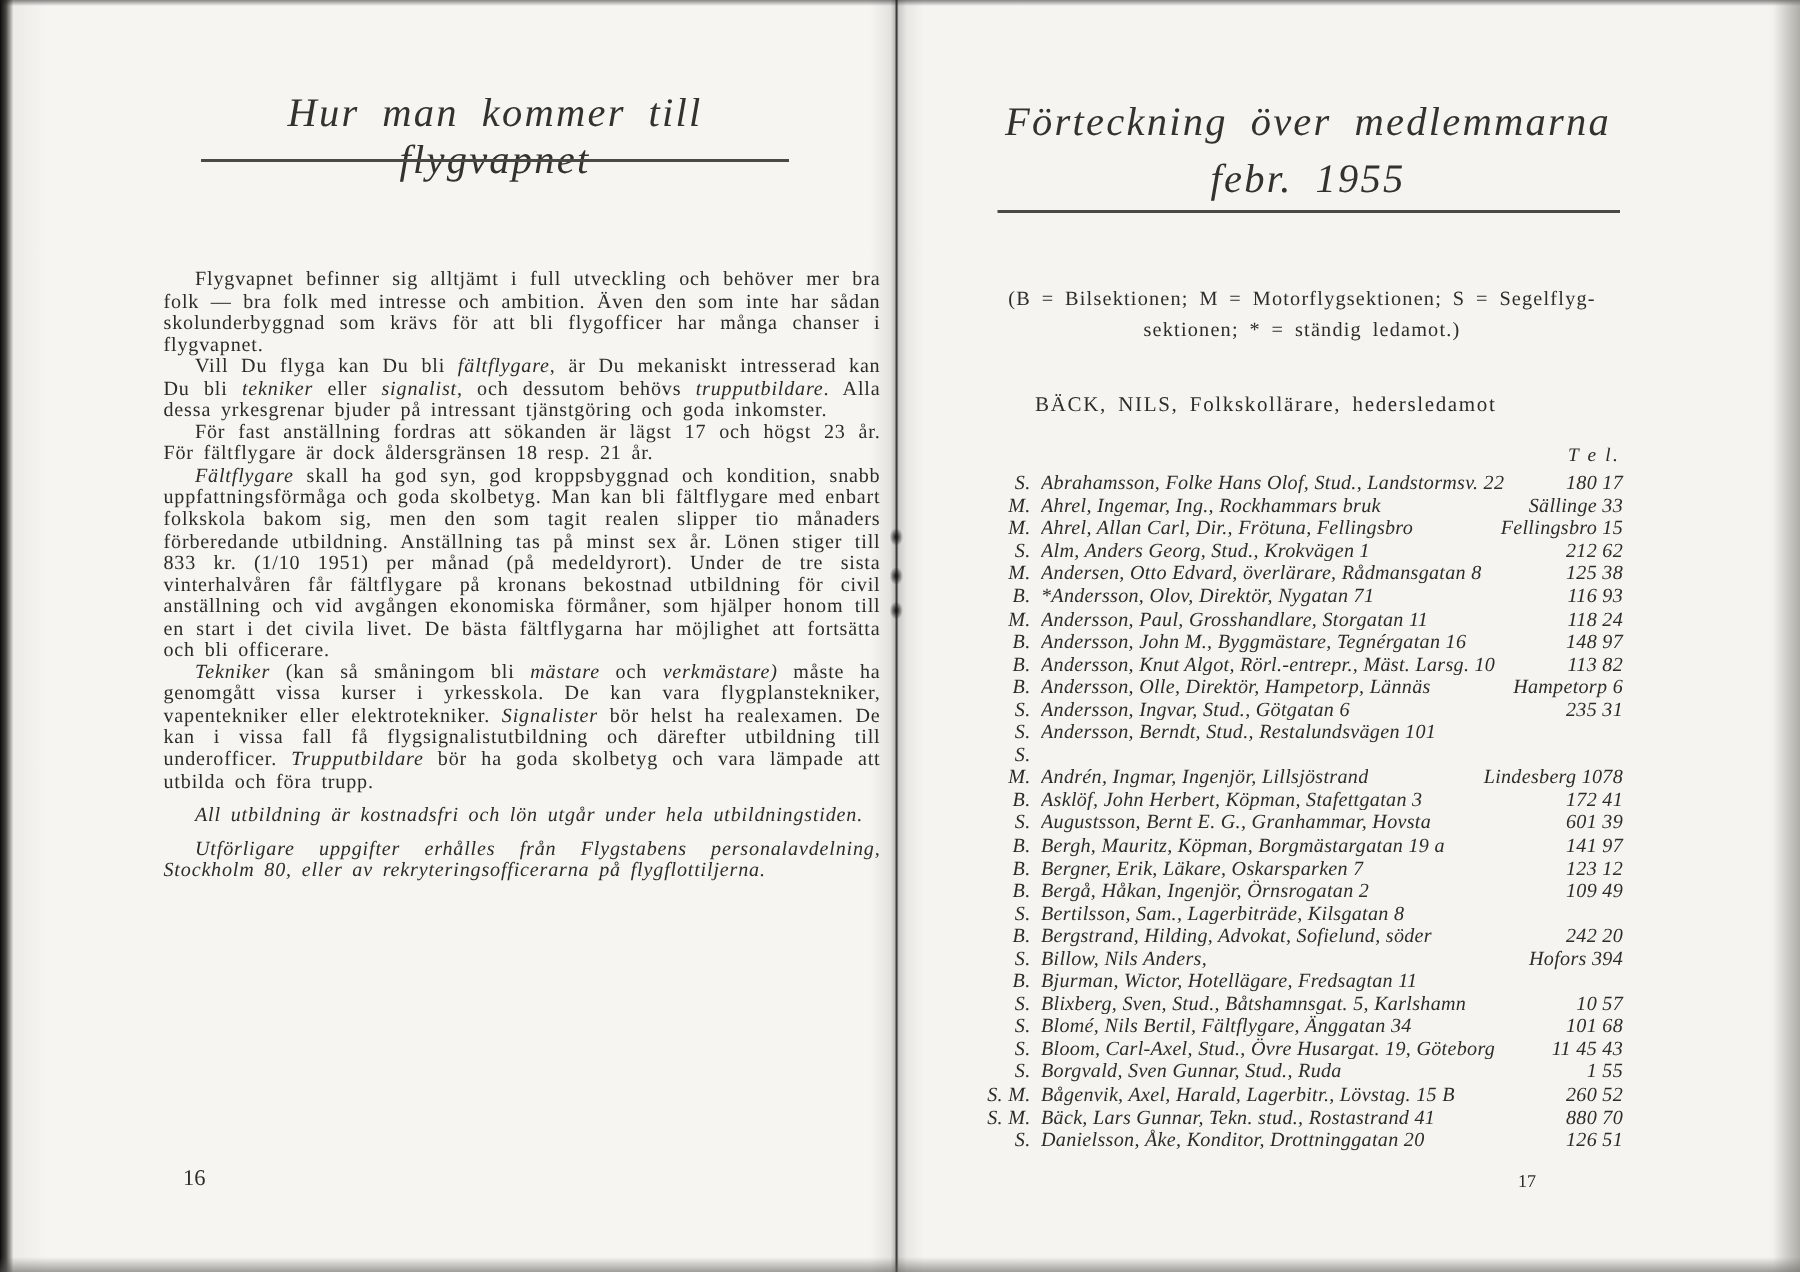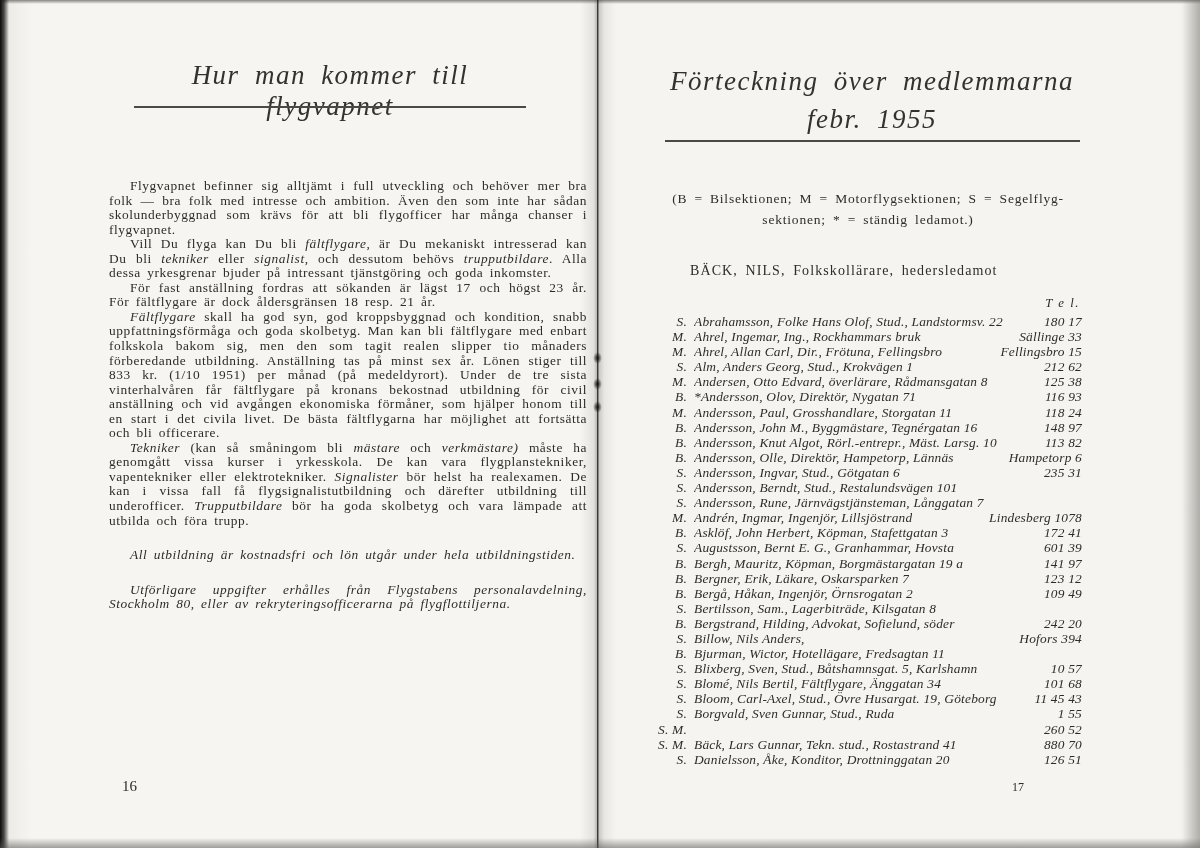--- a/index.html
+++ b/index.html
@@ -34,21 +34,21 @@
     background:radial-gradient(ellipse at center, rgba(12,11,10,.95) 0%, rgba(12,11,10,0) 70%); }
 
   
   .lp-title { position:absolute; left:118px; top:60px; width:412px; text-align:center;
     font-style:italic; font-size:27px; letter-spacing:1.5px; word-spacing:7px; color:#34322e; }
   .lp-rule  { position:absolute; left:128px; top:106px; width:392px; height:2px; background:#4b4945; }
   .lp-body  { position:absolute; left:103px; top:179px; width:478px;
     font-size:13.4px; line-height:14.55px; text-align:justify;
     letter-spacing:.55px; word-spacing:2.6px; }
   .lp-body p { margin:0; text-indent:21px; }
-  .lp-body p.spaced { margin-top:20px; }
+  .lp-body p.spaced { margin-top:8px; }
   .lp-body p.italic { font-style:italic; }
   .lp-num { position:absolute; left:116px; top:778px; font-size:15px; }
 
   
   .rp-title { position:absolute; left:20px; top:62px; width:500px; text-align:center;
     font-style:italic; font-size:27px; line-height:38px;
     letter-spacing:1.5px; word-spacing:7px; color:#34322e; }
   .rp-rule  { position:absolute; left:63px; top:140px; width:415px; height:2px; background:#4b4945; }
   .rp-legend{ position:absolute; left:31px; top:188px; width:470px; text-align:center;
     font-size:13.5px; line-height:21px; letter-spacing:.8px; word-spacing:3px; }
@@ -151,21 +151,20 @@
           <span class="m-name">Andersson, Ingvar, Stud., Götgatan 6</span>
           <span class="m-tel">235 31</span>
         </div>
         <div class="member-row">
           <span class="m-code">S.</span>
           <span class="m-name">Andersson, Berndt, Stud., Restalundsvägen 101</span>
           <span class="m-tel"></span>
         </div>
         <div class="member-row">
           <span class="m-code">S.</span>
-          <span class="m-name">Andersson, Rune, Järnvägstjänsteman, Långgatan 7</span>
           <span class="m-tel"></span>
         </div>
         <div class="member-row">
           <span class="m-code">M.</span>
           <span class="m-name">Andrén, Ingmar, Ingenjör, Lillsjöstrand</span>
           <span class="m-tel">Lindesberg 1078</span>
         </div>
         <div class="member-row">
           <span class="m-code">B.</span>
           <span class="m-name">Asklöf, John Herbert, Köpman, Stafettgatan 3</span>
@@ -226,20 +225,21 @@
           <span class="m-name">Bloom, Carl-Axel, Stud., Övre Husargat. 19, Göteborg</span>
           <span class="m-tel">11 45 43</span>
         </div>
         <div class="member-row">
           <span class="m-code">S.</span>
           <span class="m-name">Borgvald, Sven Gunnar, Stud., Ruda</span>
           <span class="m-tel">1 55</span>
         </div>
         <div class="member-row">
           <span class="m-code">S. M.</span>
+          <span class="m-name">Bågenvik, Axel, Harald, Lagerbitr., Lövstag. 15 B</span>
           <span class="m-tel">260 52</span>
         </div>
         <div class="member-row">
           <span class="m-code">S. M.</span>
           <span class="m-name">Bäck, Lars Gunnar, Tekn. stud., Rostastrand 41</span>
           <span class="m-tel">880 70</span>
         </div>
         <div class="member-row">
           <span class="m-code">S.</span>
           <span class="m-name">Danielsson, Åke, Konditor, Drottninggatan 20</span>

